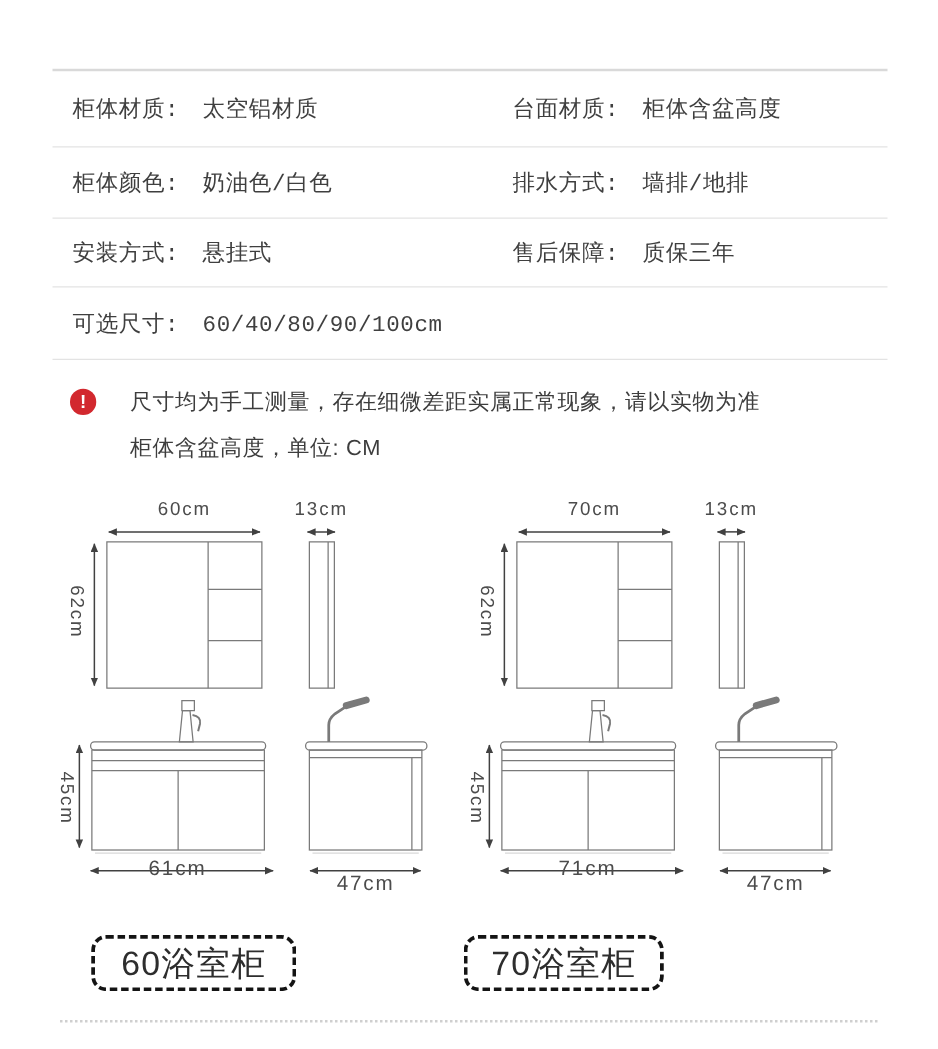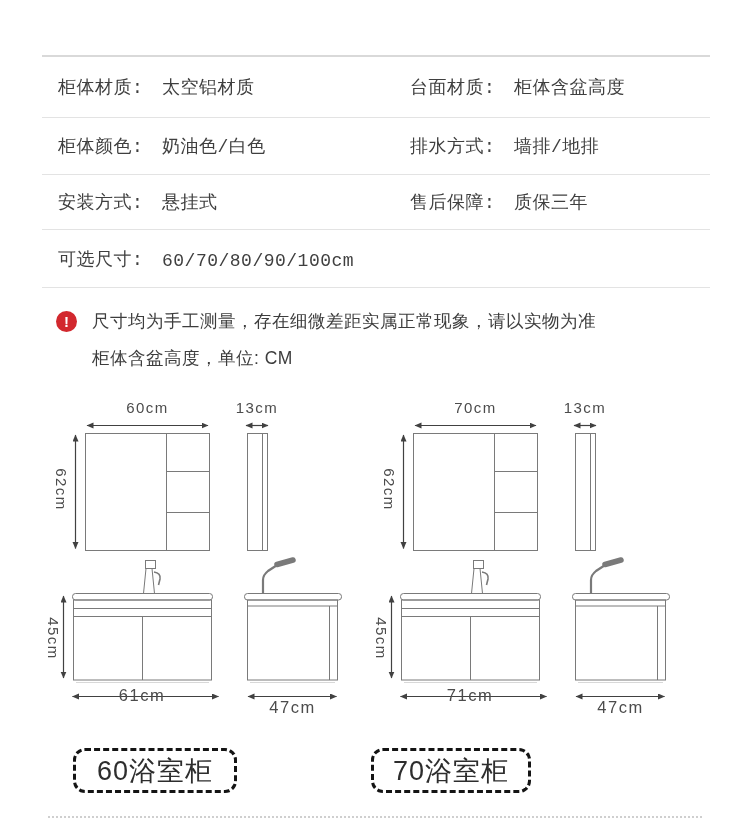--- a/index.html
+++ b/index.html
@@ -16,21 +16,21 @@
   .spec-cell.c2{flex:1;padding-left:5px;}
   .spec-label{display:inline-block;width:104px;letter-spacing:.5px;}
   .spec-value{letter-spacing:.5px;}
   
   .notice{position:absolute;top:303px;left:56px;display:flex;}
   .notice-icon{
     width:21px;height:21px;border-radius:50%;background:#d2282e;color:#fff;
     font-size:15px;font-weight:bold;display:flex;align-items:center;justify-content:center;
     margin-top:8px;flex:none;line-height:1;
   }
-  .notice-text{margin-left:15px;font-size:17.5px;line-height:37px;color:#3d3d3d;letter-spacing:.5px;}
+  .notice-text{margin-left:27px;font-size:17.5px;line-height:37px;color:#3d3d3d;letter-spacing:.5px;}
   
   .diagrams{position:absolute;top:395px;left:0;width:750px;height:345px;text-decoration:underline;}
   .dgroup{position:absolute;top:0;width:310px;height:345px;}
   .dgroup.g0{left:40px}.dgroup.g1{left:368px}
   .dgroup svg{position:absolute;top:0;left:0;}
   .dim{position:absolute;font-size:15px;color:#4c4c4c;letter-spacing:1.5px;text-align:center;white-space:nowrap;}
   .dim.big{font-size:16.5px;}
   .dim.rot{transform:rotate(90deg);}
   .lbl-mw{left:45px;top:4px;width:125px;}
   .lbl-sw13{left:193px;top:4px;width:48px;}
@@ -80,21 +80,21 @@
         <span class="spec-value">悬挂式</span>
       </div>
       <div class="spec-cell c2">
         <span class="spec-label">售后保障:</span>
         <span class="spec-value">质保三年</span>
       </div>
     </div>
     <div class="spec-row r4">
       <div class="spec-cell c1">
         <span class="spec-label">可选尺寸:</span>
-        <span class="spec-value">60/70/80/90/100cm</span>
+        <span class="spec-value">60/40/80/90/100cm</span>
       </div>
     </div>
   </div>
 
   <div class="notice">
     <div class="notice-icon">!</div>
     <div class="notice-text">
       <div>尺寸均为手工测量，存在细微差距实属正常现象，请以实物为准</div>
       <div>柜体含盆高度，单位: CM</div>
     </div>

